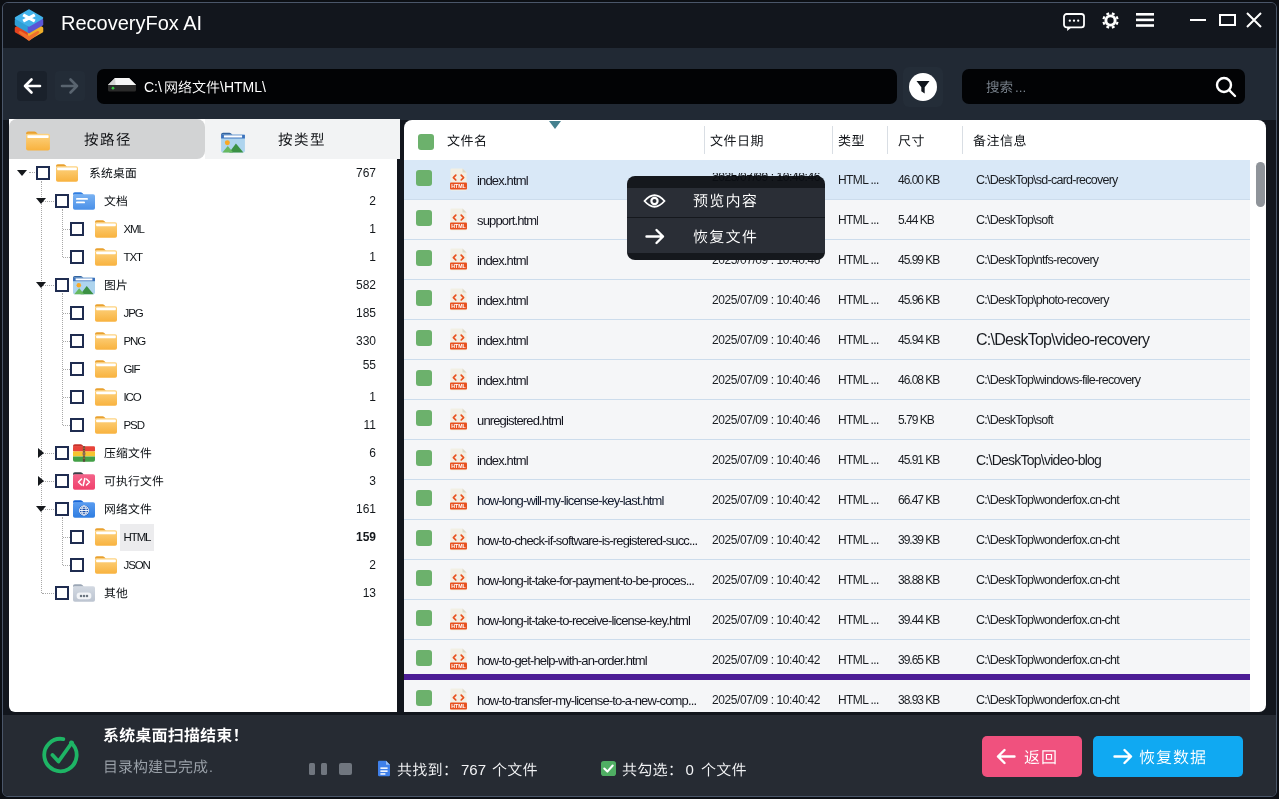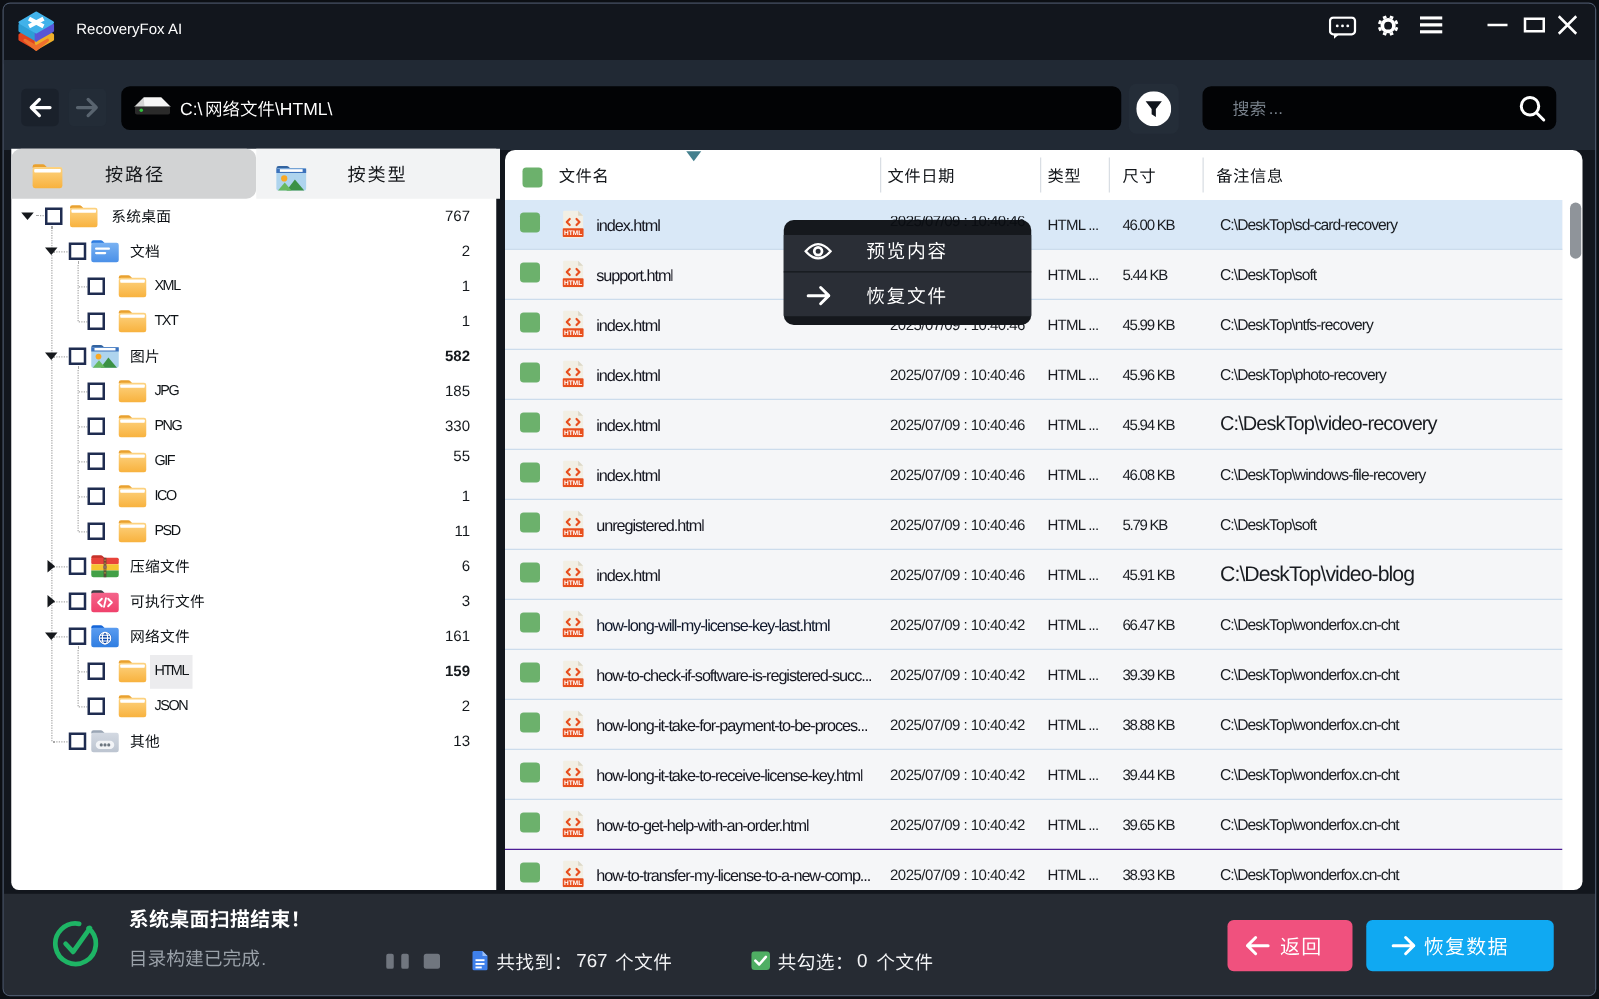--- a/index.html
+++ b/index.html
@@ -83,21 +83,21 @@
 <g stroke-width="2.5" stroke-linejoin="round">
 <path d="M17 12.5 L4 20 L4 23.5 L17 31 Z" fill="#e2431f" stroke="#e2431f"></path>
 <path d="M17 12.5 L30 20 L30 23.5 L17 31 Z" fill="#eeae2a" stroke="#eeae2a"></path>
 <path d="M8 24.2 L17 29.4 L26 24.2 L17 31.5 Z" fill="#ee6f2d" stroke="#ee6f2d"></path>
 <path d="M17 4.5 L4 12 L4 16.5 L17 24 Z" fill="#2e9ed6" stroke="#2e9ed6"></path>
 <path d="M17 4.5 L30 12 L30 16.5 L17 24 Z" fill="#5956d6" stroke="#5956d6"></path>
 <path d="M17 2.5 L30 10 L17 17.5 L4 10 Z" fill="#41b2ea" stroke="#41b2ea"></path>
 </g>
 <path d="M11.2 6.9 L22.8 13.1 M22.8 6.9 L11.2 13.1" stroke="#ffffff" stroke-width="3.3" stroke-linecap="butt"></path>
 </svg>
-    <div style="position:absolute;left:58px;top:20.0px;transform:translateY(-50%);font-size:12px;color:#ffffff;font-weight:400;letter-spacing:0px;white-space:pre">RecoveryFox AI</div>
+    <div style="position:absolute;left:58px;top:20.0px;transform:translateY(-50%);font-size:20px;color:#ffffff;font-weight:400;letter-spacing:0px;white-space:pre">RecoveryFox AI</div>
     <svg class="abs" style="left:1060px;top:10px" width="23" height="19" viewBox="0 0 23 19">
 <rect x="1" y="1" width="20" height="13.4" rx="2.6" fill="none" stroke="#fff" stroke-width="1.8"></rect>
 <path d="M4.2 14.2 L4.2 18 L8.6 14.2 Z" fill="#fff"></path>
 <circle cx="6.8" cy="7.7" r="1.15" fill="#fff"></circle>
       <circle cx="11" cy="7.7" r="1.15" fill="#fff"></circle>
       <circle cx="15.2" cy="7.7" r="1.15" fill="#fff"></circle>
 </svg>
     <svg class="abs" style="left:1099px;top:9px" width="17" height="17" viewBox="-0.5 -0.5 17 17">
 <circle cx="8" cy="8" r="4.6" fill="none" stroke="#fff" stroke-width="2.9"></circle>
 <path d="M13.54 10.30 L15.58 11.14 M10.30 13.54 L11.14 15.58 M5.70 13.54 L4.86 15.58 M2.46 10.30 L0.42 11.14 M2.46 5.70 L0.42 4.86 M5.70 2.46 L4.86 0.42 M10.30 2.46 L11.14 0.42 M13.54 5.70 L15.58 4.86" stroke="#fff" stroke-width="2.9" stroke-linecap="butt"></path>
@@ -283,21 +283,21 @@
       <circle cx="6.8" cy="10.2" r="2.3" fill="#f9a825"></circle>
       <path d="M8.5 19.2 L14.7 11 L21.6 19.2 Z" fill="#3b9144"></path>
       <path d="M2.2 19.2 L7.2 13.2 L12.2 19.2 Z" fill="#67b960"></path>
     </svg>
     <div style="position:absolute;left:101px;top:276.1px;line-height:0">
       <svg width="24.0" height="11.8" viewBox="0 0 2034 1000" fill="#101418">
         <use href="#g16" x="0"></use>
         <use href="#g17" x="1017"></use>
       </svg>
     </div>
-    <div style="position:absolute;right:900px;top:282.0px;transform:translateY(-50%);font-size:12px;color:#14181c;font-weight:700;letter-spacing:0.0px;white-space:pre">582</div>
+    <div style="position:absolute;right:900px;top:282.0px;transform:translateY(-50%);font-size:12px;color:#14181c;font-weight:400;letter-spacing:0.0px;white-space:pre">582</div>
     <div class="abs" style="left:60px;top:310px;width:7px;height:1px;border-top:1px dotted #a8a8a8"></div>
     <div class="abs" style="left:67px;top:303px;width:14px;height:14px;background:#fff;border:2px solid #1f2c50"></div>
     <svg class="abs" style="left:91px;top:300px" width="24" height="20" viewBox="0 0 24 20">
       <path d="M1 3 Q1 1.2 2.8 1.2 L8.6 1.2 Q9.6 1.2 10.3 2 L12 3.8 L1 3.8 Z" fill="#e9a12f"></path>
       <rect x="1" y="3.2" width="22" height="15.6" rx="1.8" fill="url(#fgyellow)"></rect>
       <defs>
         <linearGradient id="fgyellow" x1="0" y1="0" x2="0" y2="1">
           <stop offset="0" stop-color="#fdd381"></stop>
           <stop offset="1" stop-color="#f8b23e"></stop>
         </linearGradient>
@@ -645,21 +645,21 @@
 <path d="M0.5 1.5 Q0.5 0.5 1.5 0.5 L12.5 0.5 L16.5 4.5 L16.5 21.5 Q16.5 22.5 15.5 22.5 L1.5 22.5 Q0.5 22.5 0.5 21.5 Z" fill="#f2efe4"></path>
 <path d="M12.5 0.5 L16.5 4.5 L12.5 4.5 Z" fill="#ddd9c8"></path>
 <path d="M5.8 7.2 L3.4 9.6 L5.8 12 M11.2 7.2 L13.6 9.6 L11.2 12" stroke="#e8501e" stroke-width="1.7" fill="none" stroke-linecap="round" stroke-linejoin="round"></path>
 <rect x="0" y="14.5" width="17" height="7" rx="1" fill="#e8501e"></rect>
 <text x="8.5" y="20" text-anchor="middle" font-family="Liberation Sans" font-size="5.2" font-weight="bold" fill="#fff">HTML</text>
 </svg>
         <div style="position:absolute;left:73px;top:19.5px;transform:translateY(-50%);font-size:13px;letter-spacing:-0.85px;color:#14151f;white-space:pre;max-width:226px;overflow:hidden">index.html</div>
         <div style="position:absolute;left:308px;top:19.5px;transform:translateY(-50%);font-size:12px;letter-spacing:-0.42px;color:#191c21;white-space:pre">2025/07/09 : 10:40:46</div>
         <div style="position:absolute;left:434px;top:19.5px;transform:translateY(-50%);font-size:12px;letter-spacing:-0.6px;color:#191c21;white-space:pre">HTML ...</div>
         <div style="position:absolute;left:494px;top:19.5px;transform:translateY(-50%);font-size:12px;letter-spacing:-1px;color:#191c21;white-space:pre">45.91 KB</div>
-        <div style="position:absolute;left:572px;top:19.5px;transform:translateY(-50%);font-size:17px;letter-spacing:-0.75px;color:#191c21;white-space:pre">C:\DeskTop\video-blog</div>
+        <div style="position:absolute;left:572px;top:19.5px;transform:translateY(-50%);font-size:14px;letter-spacing:-0.75px;color:#191c21;white-space:pre">C:\DeskTop\video-blog</div>
       </div>
       <div style="position:absolute;left:0;top:320px;width:846px;height:40px;border-bottom:1px solid #ccdcec">
         <div style="position:absolute;left:12px;top:9.5px;width:16px;height:16px;border-radius:3px;background:#6cb16c"></div>
         <svg style="position:absolute;left:46px;top:8.0px" width="17" height="23" viewBox="0 0 17 23">
 <path d="M0.5 1.5 Q0.5 0.5 1.5 0.5 L12.5 0.5 L16.5 4.5 L16.5 21.5 Q16.5 22.5 15.5 22.5 L1.5 22.5 Q0.5 22.5 0.5 21.5 Z" fill="#f2efe4"></path>
 <path d="M12.5 0.5 L16.5 4.5 L12.5 4.5 Z" fill="#ddd9c8"></path>
 <path d="M5.8 7.2 L3.4 9.6 L5.8 12 M11.2 7.2 L13.6 9.6 L11.2 12" stroke="#e8501e" stroke-width="1.7" fill="none" stroke-linecap="round" stroke-linejoin="round"></path>
 <rect x="0" y="14.5" width="17" height="7" rx="1" fill="#e8501e"></rect>
 <text x="8.5" y="20" text-anchor="middle" font-family="Liberation Sans" font-size="5.2" font-weight="bold" fill="#fff">HTML</text>
 </svg>
@@ -707,21 +707,21 @@
 <path d="M5.8 7.2 L3.4 9.6 L5.8 12 M11.2 7.2 L13.6 9.6 L11.2 12" stroke="#e8501e" stroke-width="1.7" fill="none" stroke-linecap="round" stroke-linejoin="round"></path>
 <rect x="0" y="14.5" width="17" height="7" rx="1" fill="#e8501e"></rect>
 <text x="8.5" y="20" text-anchor="middle" font-family="Liberation Sans" font-size="5.2" font-weight="bold" fill="#fff">HTML</text>
 </svg>
         <div style="position:absolute;left:73px;top:19.5px;transform:translateY(-50%);font-size:13px;letter-spacing:-0.85px;color:#14151f;white-space:pre;max-width:226px;overflow:hidden">how-long-it-take-to-receive-license-key.html</div>
         <div style="position:absolute;left:308px;top:19.5px;transform:translateY(-50%);font-size:12px;letter-spacing:-0.42px;color:#191c21;white-space:pre">2025/07/09 : 10:40:42</div>
         <div style="position:absolute;left:434px;top:19.5px;transform:translateY(-50%);font-size:12px;letter-spacing:-0.6px;color:#191c21;white-space:pre">HTML ...</div>
         <div style="position:absolute;left:494px;top:19.5px;transform:translateY(-50%);font-size:12px;letter-spacing:-1px;color:#191c21;white-space:pre">39.44 KB</div>
         <div style="position:absolute;left:572px;top:19.5px;transform:translateY(-50%);font-size:12.5px;letter-spacing:-0.75px;color:#191c21;white-space:pre">C:\DeskTop\wonderfox.cn-cht</div>
       </div>
-      <div style="position:absolute;left:0;top:480px;width:846px;height:40px;border-bottom:1px solid #4c1d95">
+      <div style="position:absolute;left:0;top:480px;width:846px;height:40px;border-bottom:6px solid #4c1d95">
         <div style="position:absolute;left:12px;top:9.5px;width:16px;height:16px;border-radius:3px;background:#6cb16c"></div>
         <svg style="position:absolute;left:46px;top:8.0px" width="17" height="23" viewBox="0 0 17 23">
 <path d="M0.5 1.5 Q0.5 0.5 1.5 0.5 L12.5 0.5 L16.5 4.5 L16.5 21.5 Q16.5 22.5 15.5 22.5 L1.5 22.5 Q0.5 22.5 0.5 21.5 Z" fill="#f2efe4"></path>
 <path d="M12.5 0.5 L16.5 4.5 L12.5 4.5 Z" fill="#ddd9c8"></path>
 <path d="M5.8 7.2 L3.4 9.6 L5.8 12 M11.2 7.2 L13.6 9.6 L11.2 12" stroke="#e8501e" stroke-width="1.7" fill="none" stroke-linecap="round" stroke-linejoin="round"></path>
 <rect x="0" y="14.5" width="17" height="7" rx="1" fill="#e8501e"></rect>
 <text x="8.5" y="20" text-anchor="middle" font-family="Liberation Sans" font-size="5.2" font-weight="bold" fill="#fff">HTML</text>
 </svg>
         <div style="position:absolute;left:73px;top:19.5px;transform:translateY(-50%);font-size:13px;letter-spacing:-0.85px;color:#14151f;white-space:pre;max-width:226px;overflow:hidden">how-to-get-help-with-an-order.html</div>
         <div style="position:absolute;left:308px;top:19.5px;transform:translateY(-50%);font-size:12px;letter-spacing:-0.42px;color:#191c21;white-space:pre">2025/07/09 : 10:40:42</div>

